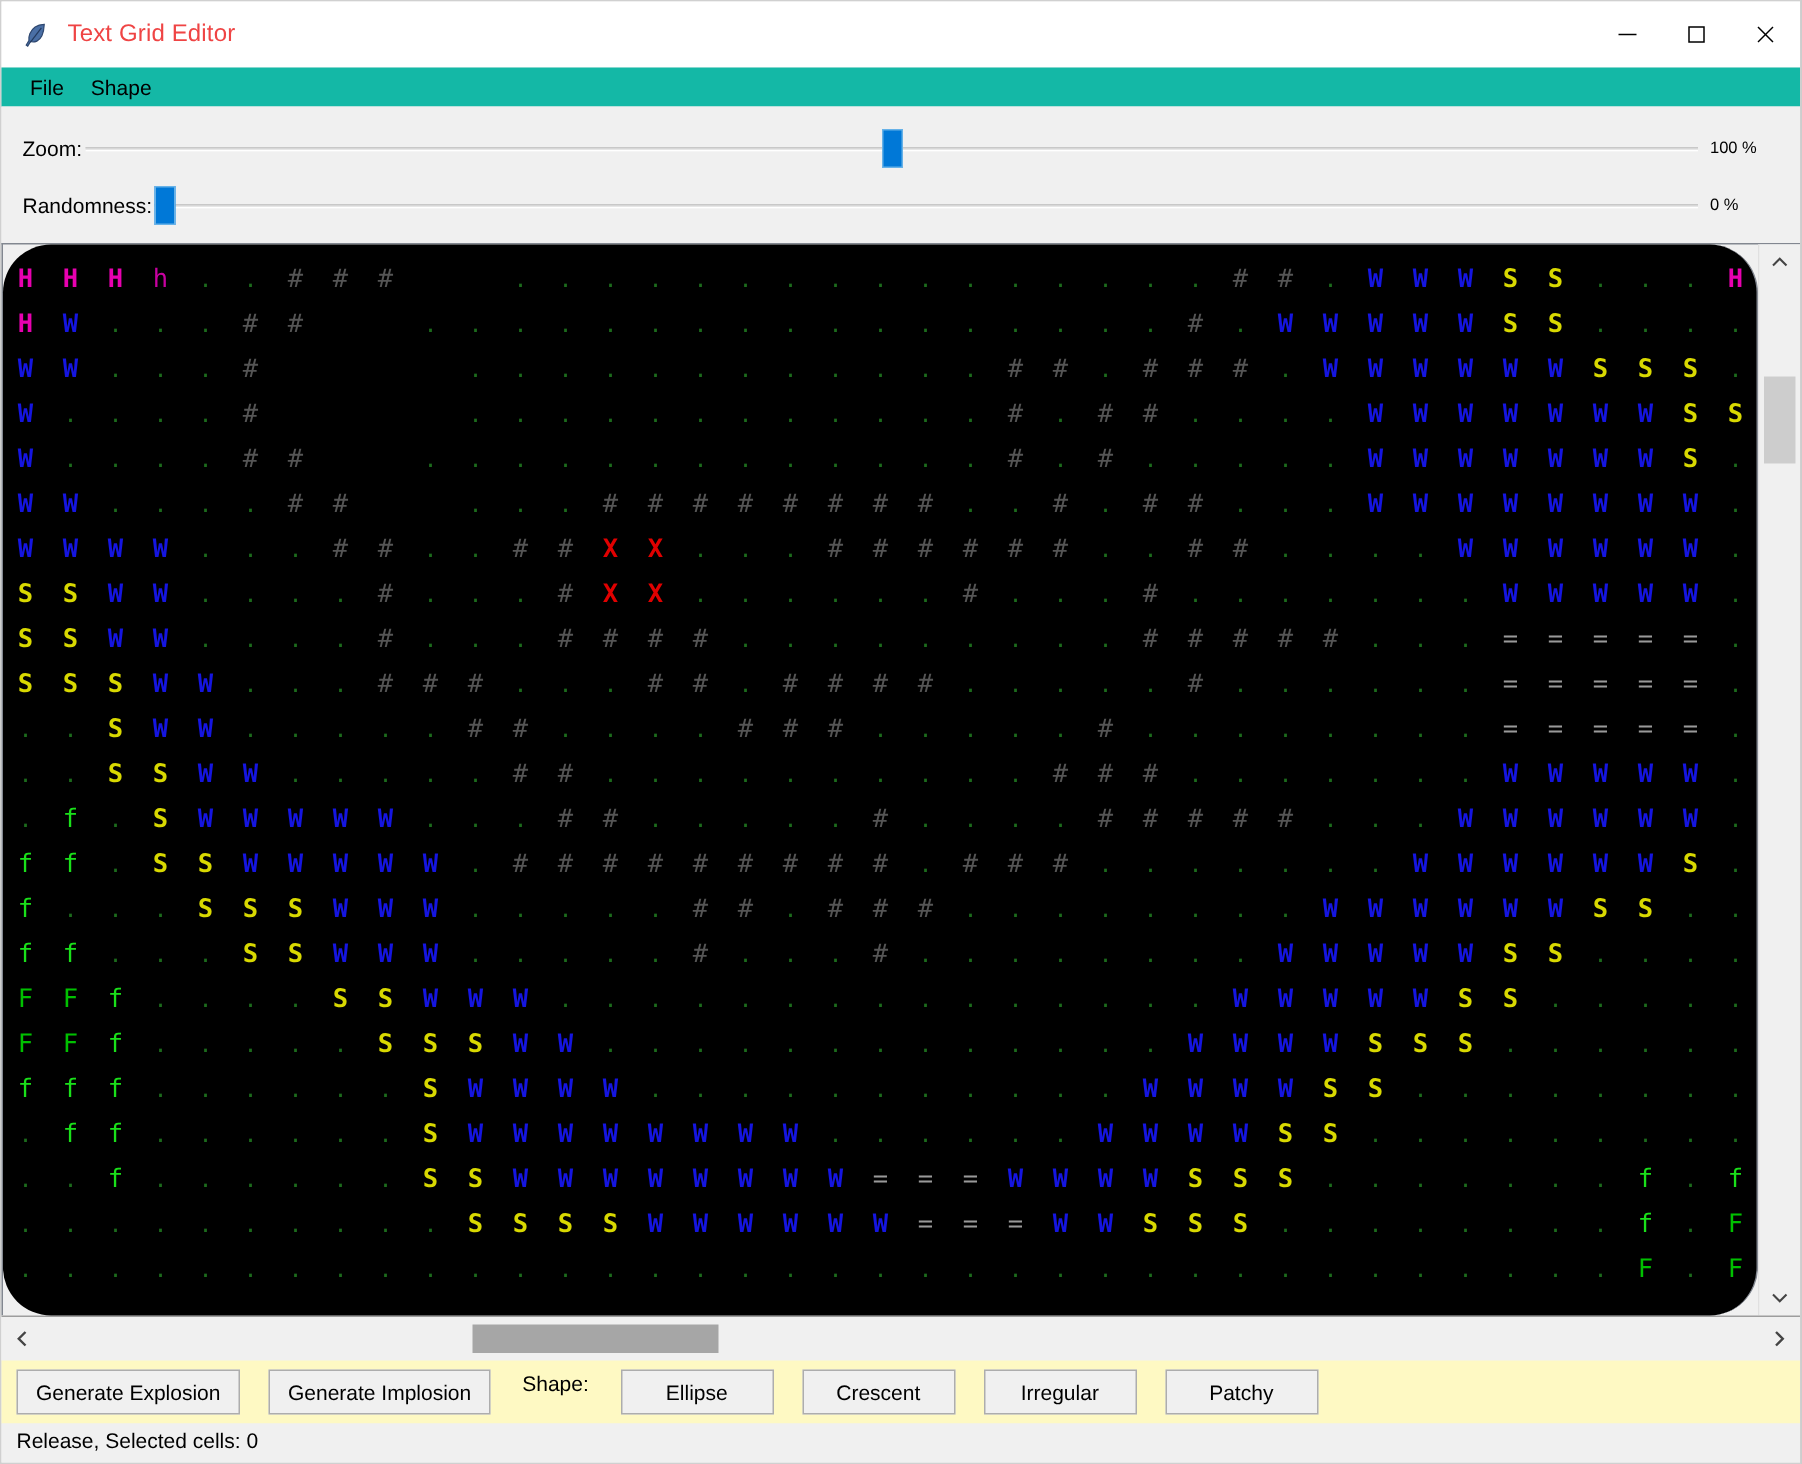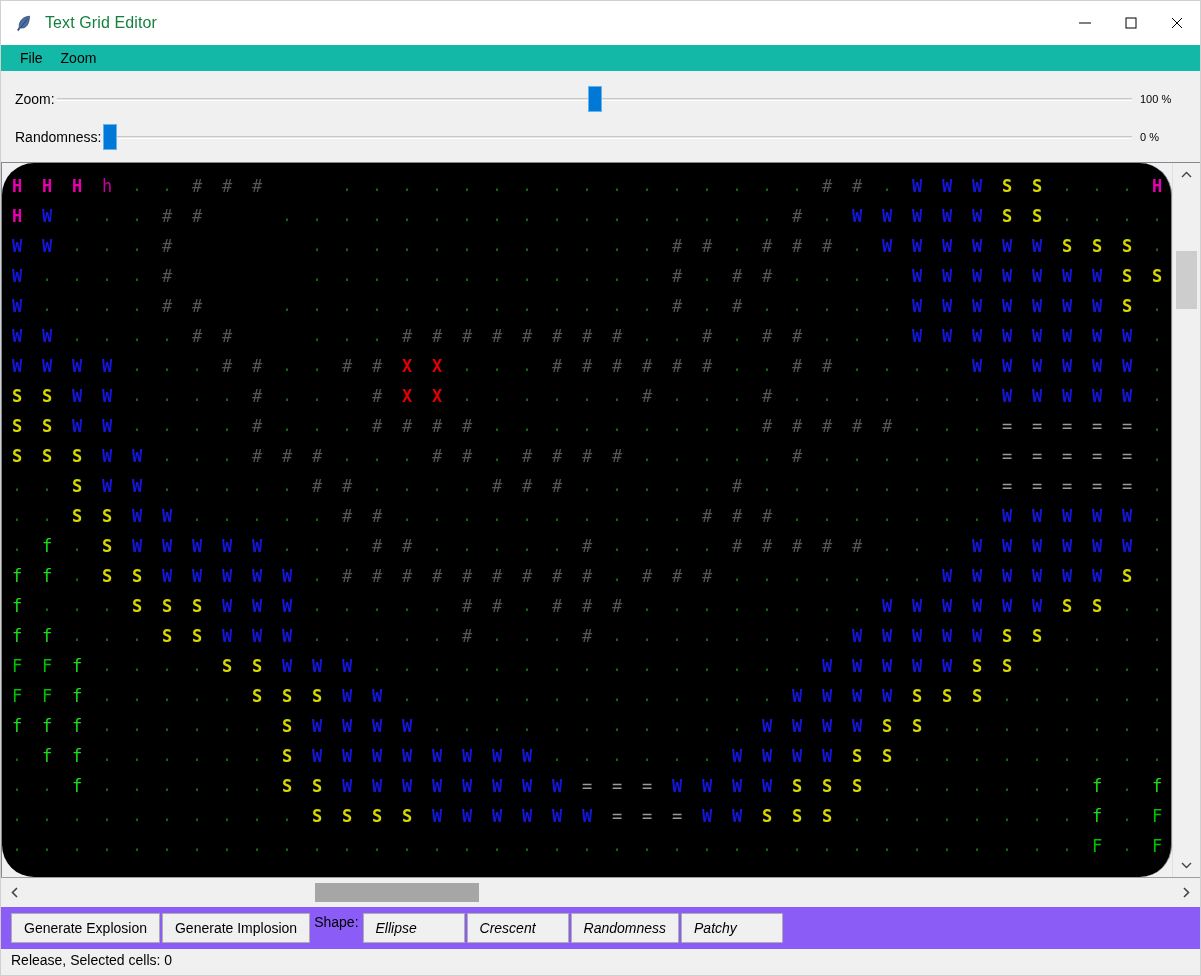--- a/index.html
+++ b/index.html
@@ -40,21 +40,21 @@
   .title-icon {
     width: 22px;
     height: 22px;
     margin-right: 10px;
     display: flex;
     align-items: center;
     justify-content: center;
   }
   .title-text {
     font-size: 16px;
-    color: #15803d;
+    color: #ef4444;
     font-family: "Liberation Sans", sans-serif;
     letter-spacing: 0.1px;
   }
   .win-buttons {
     margin-left: auto;
     display: flex;
     height: 44px;
   }
   .win-btn {
     width: 46px;
@@ -254,43 +254,42 @@
     width: 164px;
     background: #a6a6a6;
   }
 
   
   .bottombar {
     min-height: 42px;
     display: flex;
     align-items: center;
     padding: 4px 10px 4px 10px;
-    background: #8b5cf6;
-    box-sizing: border-box;
-    gap: 2px;
+    background: #fef9c3;
+    box-sizing: border-box;
+    gap: 19px;
   }
   .tbtn {
     font-family: "Liberation Sans", sans-serif;
     font-size: 14px;
     background: #f0f0f0;
     border: 1px solid #adadad;
     padding: 6px 12px;
     color: #000;
     cursor: default;
     white-space: nowrap;
   }
   .shape-label {
     font-size: 14px;
     margin: 0 2px 13px 2px;
     white-space: nowrap;
   }
   .shape-btn {
     min-width: 102px;
-    text-align: left;
-    font-style: italic;
+    text-align: center;
   }
   .statusbar {
     min-height: 26px;
     display: flex;
     align-items: center;
     padding: 0 10px 4px 10px;
     font-size: 14px;
     background: #f0f0f0;
     color: #000;
     box-sizing: border-box;
@@ -324,21 +323,21 @@
         <svg width="14" height="14" viewBox="0 0 14 14" aria-hidden="true">
           <line x1="2" y1="2" x2="12" y2="12" stroke="#000" stroke-width="1"></line>
           <line x1="12" y1="2" x2="2" y2="12" stroke="#000" stroke-width="1"></line>
         </svg>
       </div>
     </div>
   </div>
 
   <div class="menubar">
     <div class="menu-item">File</div>
-    <div class="menu-item">Zoom</div>
+    <div class="menu-item">Shape</div>
   </div>
 
   <div class="slider-panel">
     <div class="slider-row">
       <span class="slider-label">Zoom:</span>
       <div class="slider-track-wrap">
         <div class="slider-groove"></div>
         <div class="slider-thumb" id="zoom-thumb" style="left: 531px;"></div>
       </div>
       <span class="slider-value">100 %</span>
@@ -390,21 +389,21 @@
       </div>
     </div>
   </div>
 
   <div class="bottombar">
     <button class="tbtn">Generate Explosion</button>
     <button class="tbtn">Generate Implosion</button>
     <span class="shape-label">Shape:</span>
     <button class="tbtn shape-btn">Ellipse</button>
     <button class="tbtn shape-btn">Crescent</button>
-    <button class="tbtn shape-btn">Randomness</button>
+    <button class="tbtn shape-btn">Irregular</button>
     <button class="tbtn shape-btn">Patchy</button>
   </div>
 
   <div class="statusbar">
     <span>Release, Selected cells: 0</span>
   </div>
 
 </div>
 
 </body></html>

